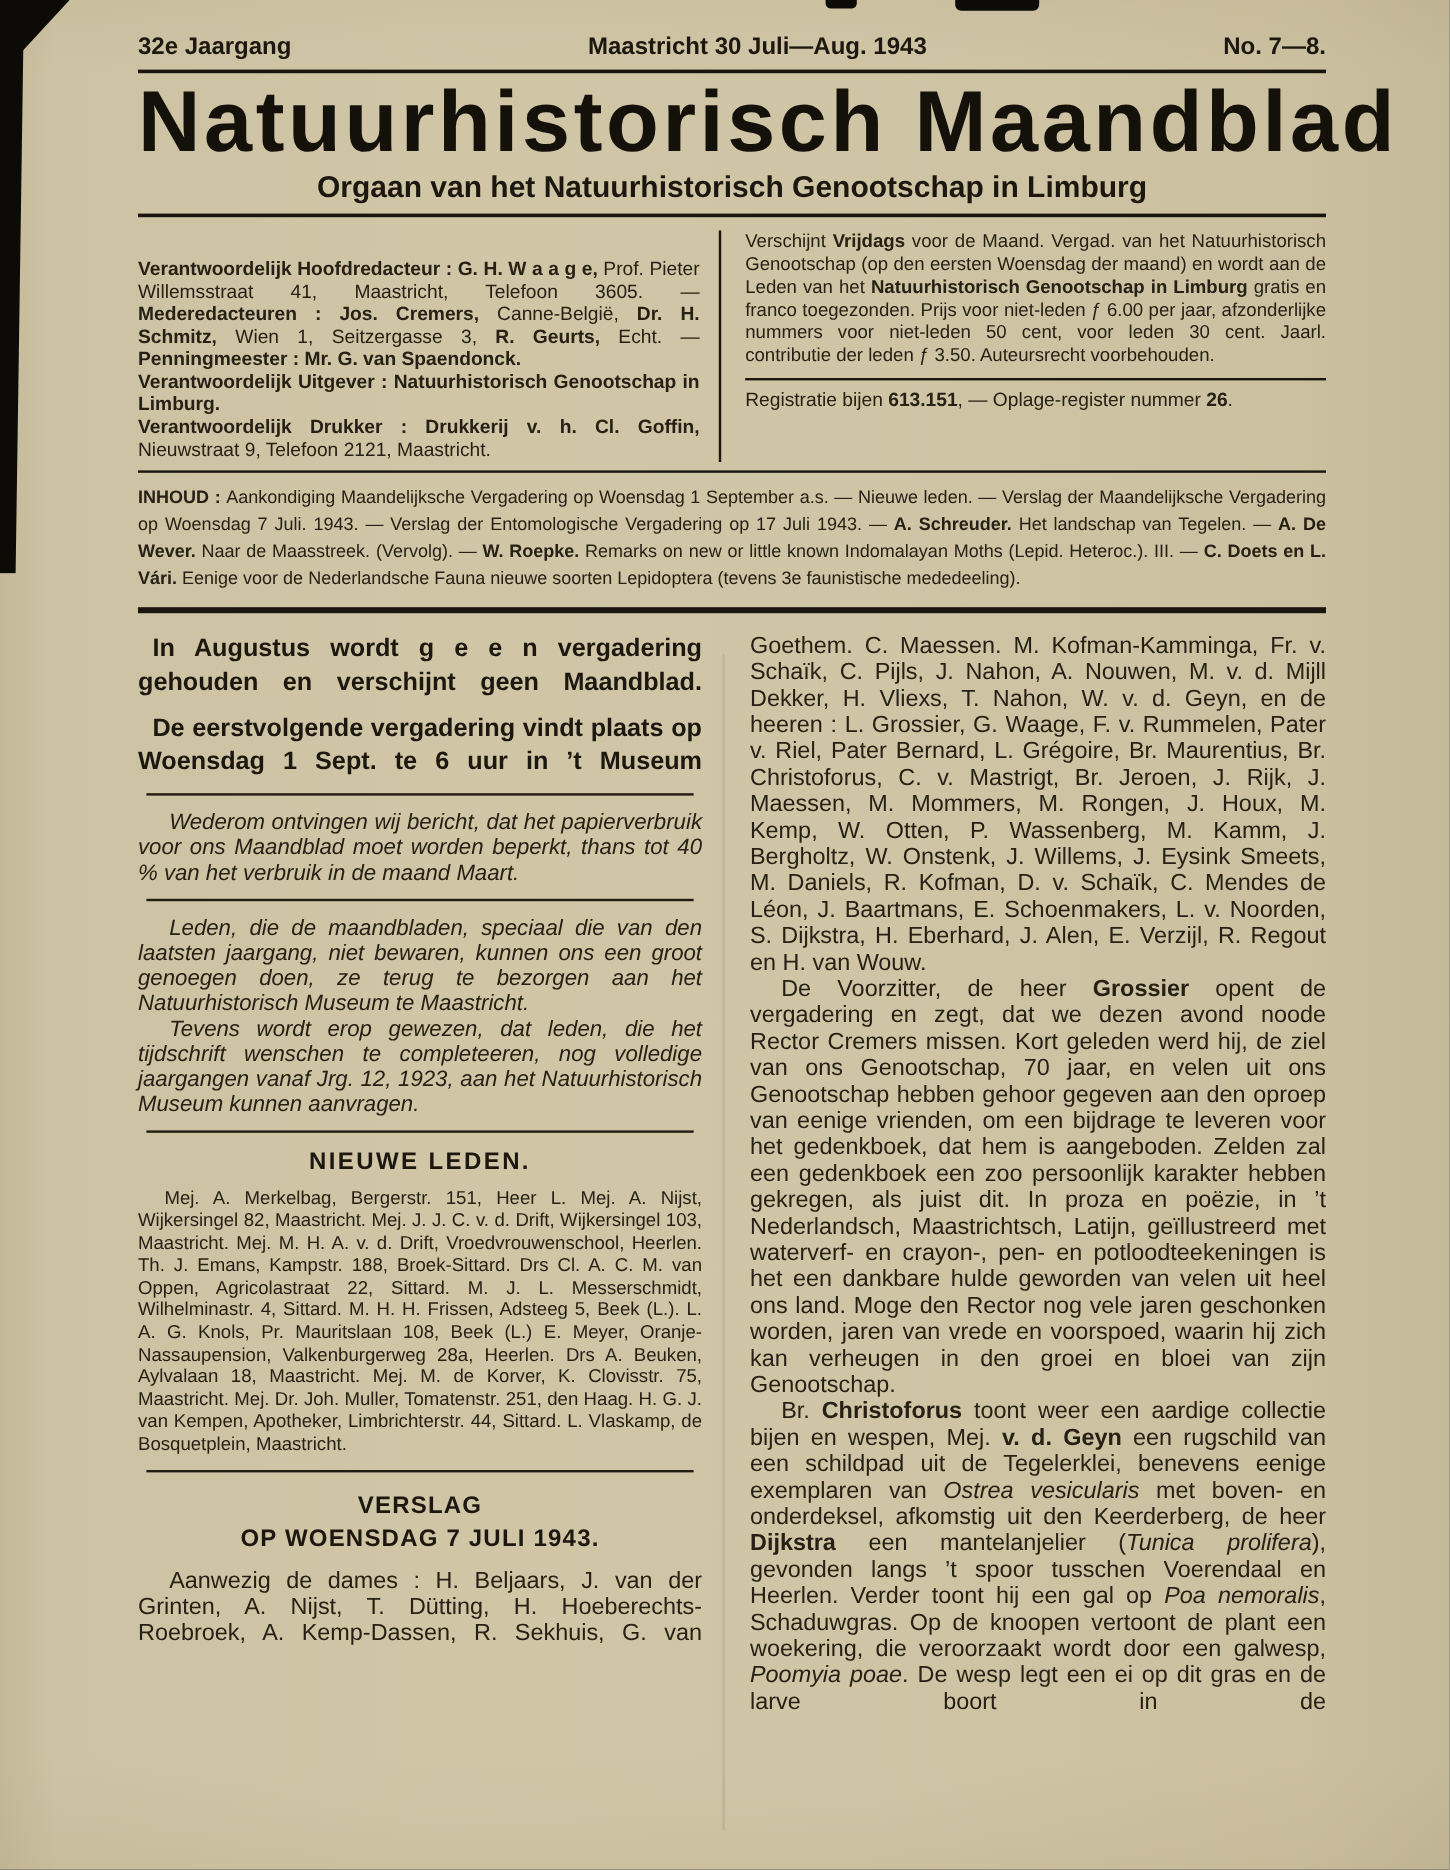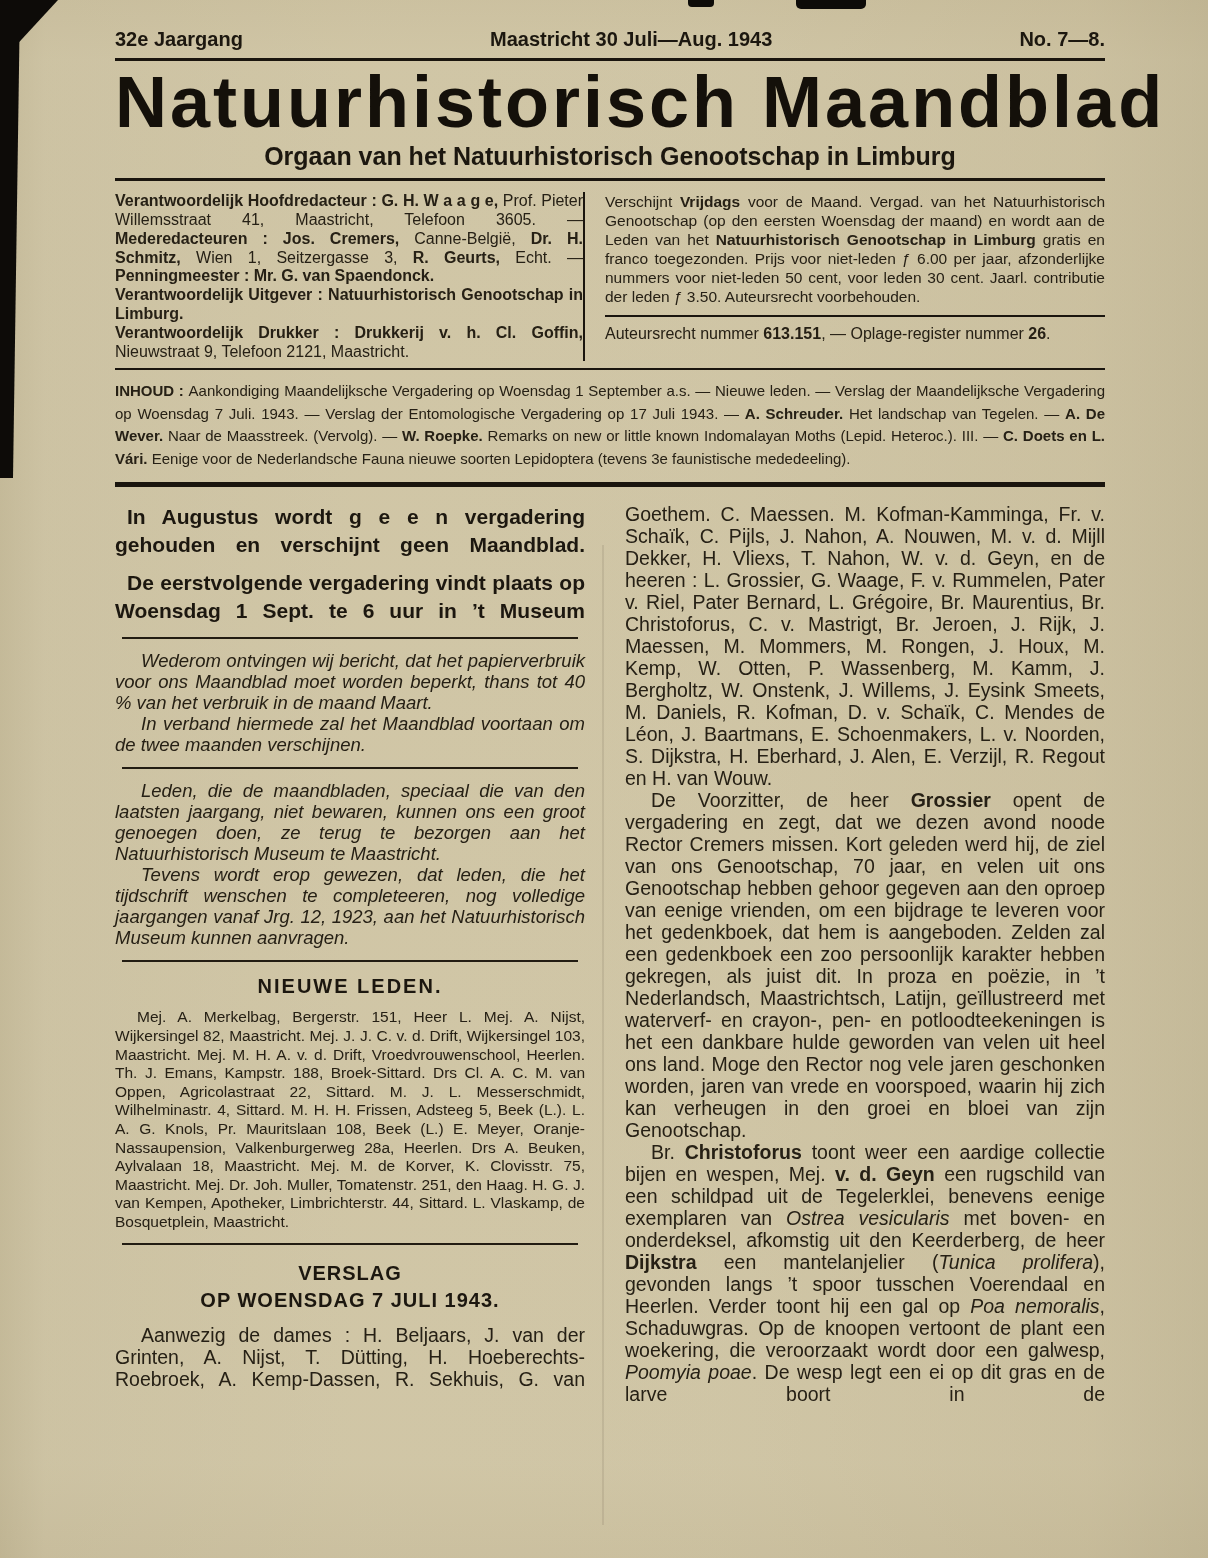--- a/index.html
+++ b/index.html
@@ -28,21 +28,21 @@
     font-weight:bold;font-size:20px;color:#1c170f;}
   .rule{border:none;border-top:3px solid #1a150e;margin:7px 0 0;}
   .rule.thin{border-top-width:2px;}
   .rule.thick{border-top-width:5px;margin-top:12px;}
 
   .title{font-size:72px;font-weight:bold;text-align:center;letter-spacing:3px;
     line-height:1.1;margin:2px 0 0;white-space:nowrap;color:#14100a;}
   .subtitle{font-size:25px;font-weight:bold;text-align:center;margin-top:0;color:#1c170f;}
 
   .masthead{display:flex;margin-top:11px;}
-  .m-left{width:468px;padding-right:0;font-size:16px;line-height:18.8px;text-align:justify;}
+  .m-left{width:468px;padding-right:16px;font-size:16px;line-height:18.8px;text-align:justify;margin-top:24px;}
   .m-left p{margin:0;}
   .m-divider{width:0;border-left:2px solid #1a150e;}
   .m-right{flex:1;padding-left:20px;font-size:15.5px;line-height:19px;text-align:justify;}
   .m-right p{margin:0;}
   .reg-rule{border:none;border-top:2px solid #1a150e;margin:9px 0 7px;}
   .registration{font-size:16px;}
 
   .inhoud{font-size:15px;line-height:22.5px;text-align:justify;margin:10px 0 0;}
 
   .columns{display:flex;margin-top:16px;justify-content:space-between;}
@@ -97,38 +97,37 @@
     <div class="masthead">
       <div class="m-left">
         <p><span style="font-weight: bold;">Verantwoordelijk Hoofdredacteur : </span><span style="font-weight: bold;">G. H. W a a g e, </span><span>Prof. Pieter Willemsstraat 41, Maastricht, Telefoon 3605. — </span><span style="font-weight: bold;">Mederedacteuren : </span><span style="font-weight: bold;">Jos. Cremers, </span><span>Canne-België, </span><span style="font-weight: bold;">Dr. H. Schmitz, </span><span>Wien 1, Seitzergasse 3, </span><span style="font-weight: bold;">R. Geurts, </span><span>Echt. — </span><span style="font-weight: bold;">Penningmeester : Mr. G. van Spaendonck.</span></p>
         <p><span style="font-weight: bold;">Verantwoordelijk Uitgever : </span><span style="font-weight: bold;">Natuurhistorisch Genootschap in Limburg.</span></p>
         <p><span style="font-weight: bold;">Verantwoordelijk Drukker : Drukkerij v. h. Cl. Goffin, </span><span>Nieuwstraat 9, Telefoon 2121, Maastricht.</span></p>
       </div>
       <div class="m-divider"></div>
       <div class="m-right">
         <p><span>Verschijnt </span><span style="font-weight: bold;">Vrijdags</span><span> voor de Maand. Vergad. van het Natuurhistorisch Genootschap (op den eersten Woensdag der maand) en wordt aan de Leden van het </span><span style="font-weight: bold;">Natuurhistorisch Genootschap in Limburg</span><span> gratis en franco toegezonden. Prijs voor niet-leden ƒ 6.00 per jaar, afzonderlijke nummers voor niet-leden 50 cent, voor leden 30 cent. Jaarl. contributie der leden ƒ 3.50. Auteursrecht voorbehouden.</span></p>
         <hr class="reg-rule">
-        <p class="registration"><span>Auteursrecht nummer </span><span style="font-weight: bold;">613.151</span><span>, — Oplage-register nummer </span><span style="font-weight: bold;">26</span><span>.</span></p>
+        <p class="registration"><span>Registratie bijen </span><span style="font-weight: bold;">613.151</span><span>, — Oplage-register nummer </span><span style="font-weight: bold;">26</span><span>.</span></p>
       </div>
     </div>
     <hr class="rule thin">
 
     <p class="inhoud"><span style="font-weight: bold;">INHOUD : </span><span>Aankondiging Maandelijksche Vergadering op Woensdag 1 September a.s. — Nieuwe leden. — Verslag der Maandelijksche Vergadering op Woensdag 7 Juli. 1943. — Verslag der Entomologische Vergadering op 17 Juli 1943. — </span><span style="font-weight: bold;">A. Schreuder.</span><span> Het landschap van Tegelen. — </span><span style="font-weight: bold;">A. De Wever.</span><span> Naar de Maasstreek. (Vervolg). — </span><span style="font-weight: bold;">W. Roepke.</span><span> Remarks on new or little known Indomalayan Moths (Lepid. Heteroc.). III. — </span><span style="font-weight: bold;">C. Doets en L. Vári.</span><span> Eenige voor de Nederlandsche Fauna nieuwe soorten Lepidoptera (tevens 3e faunistische mededeeling).</span></p>
     <hr class="rule thick">
 
     <div class="columns">
 
       <div class="col-left">
         <p class="announce">In Augustus wordt g e e n vergadering gehouden en verschijnt geen Maandblad.</p>
         <p class="announce">De eerstvolgende vergadering vindt plaats op Woensdag 1 Sept. te 6 uur in ’t Museum</p>
         <hr class="col-rule">
 
         <div class="notice">
           <p>Wederom ontvingen wij bericht, dat het papierverbruik voor ons Maandblad moet worden beperkt, thans tot 40 % van het verbruik in de maand Maart.</p>
-          <p>In verband hiermede zal het Maandblad voortaan om de twee maanden verschijnen.</p>
         </div>
         <hr class="col-rule">
 
         <div class="notice">
           <p>Leden, die de maandbladen, speciaal die van den laatsten jaargang, niet bewaren, kunnen ons een groot genoegen doen, ze terug te bezorgen aan het Natuurhistorisch Museum te Maastricht.</p>
           <p>Tevens wordt erop gewezen, dat leden, die het tijdschrift wenschen te completeeren, nog volledige jaargangen vanaf Jrg. 12, 1923, aan het Natuurhistorisch Museum kunnen aanvragen.</p>
         </div>
         <hr class="col-rule">
 
         <div class="section-heading">NIEUWE LEDEN.</div>

